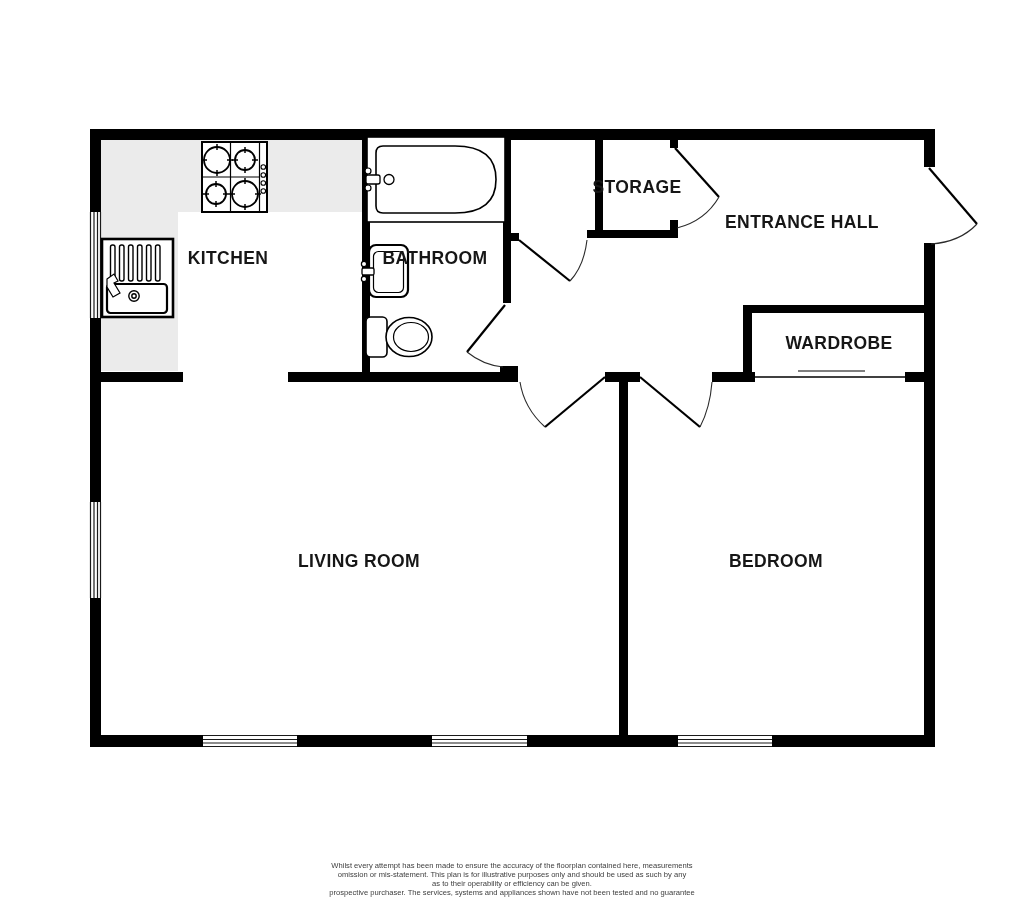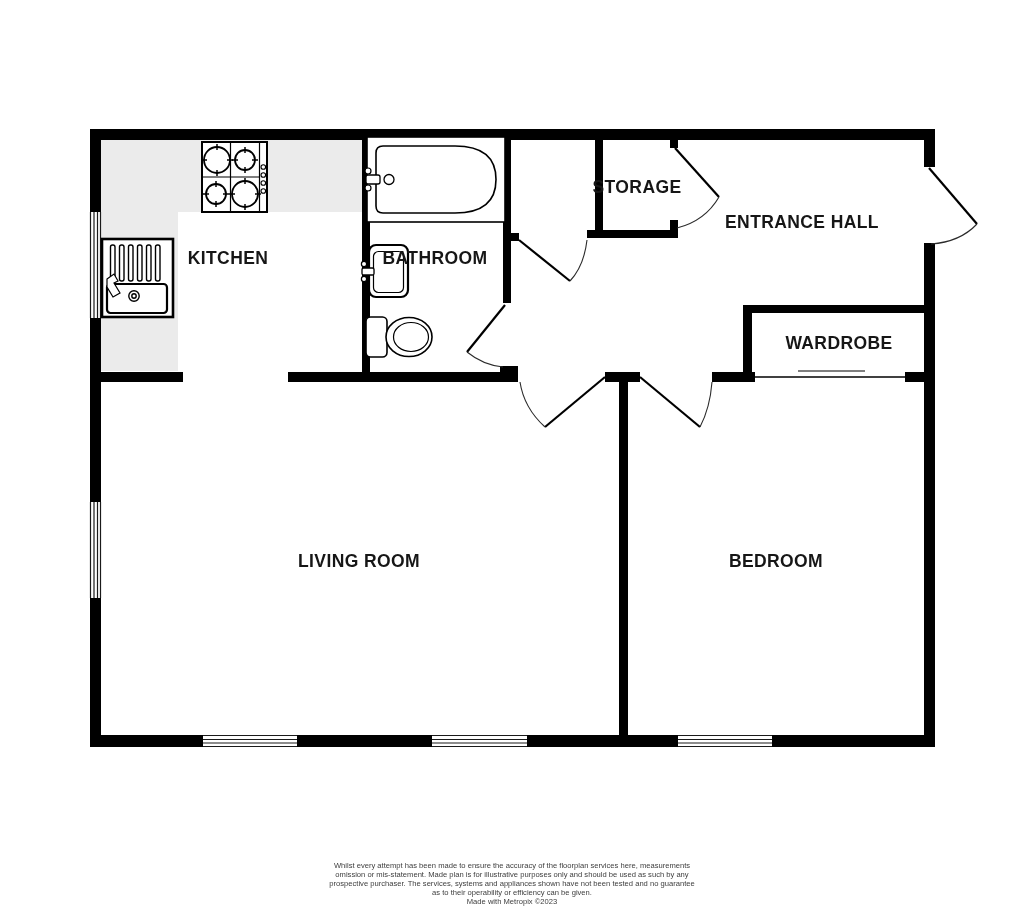--- a/index.html
+++ b/index.html
@@ -205,19 +205,18 @@
   <text class="room-label" x="228" y="264">KITCHEN</text>
   <text class="room-label" x="435" y="264">BATHROOM</text>
   <text class="room-label" x="637" y="193">STORAGE</text>
   <text class="room-label" x="802" y="228">ENTRANCE HALL</text>
   <text class="room-label" x="839" y="349">WARDROBE</text>
   <text class="room-label" x="359" y="567">LIVING ROOM</text>
   <text class="room-label" x="776" y="567">BEDROOM</text>
 </svg>
 
   <div class="disclaimer">
-    <div>Whilst every attempt has been made to ensure the accuracy of the floorplan services here, measurements</div>
-    <div>omission or mis-statement. Made plan is for illustrative purposes only and should be used as such by any</div>
+    <div>Whilst every attempt has been made to ensure the accuracy of the floorplan contained here, measurements</div>
+    <div>omission or mis-statement. This plan is for illustrative purposes only and should be used as such by any</div>
+    <div>as to their operability or efficiency can be given.</div>
     <div>prospective purchaser. The services, systems and appliances shown have not been tested and no guarantee</div>
-    <div>as to their operability or efficiency can be given.</div>
-    <div>Made with Metropix ©2023</div>
   </div>
 </div>
 
 </body></html>

